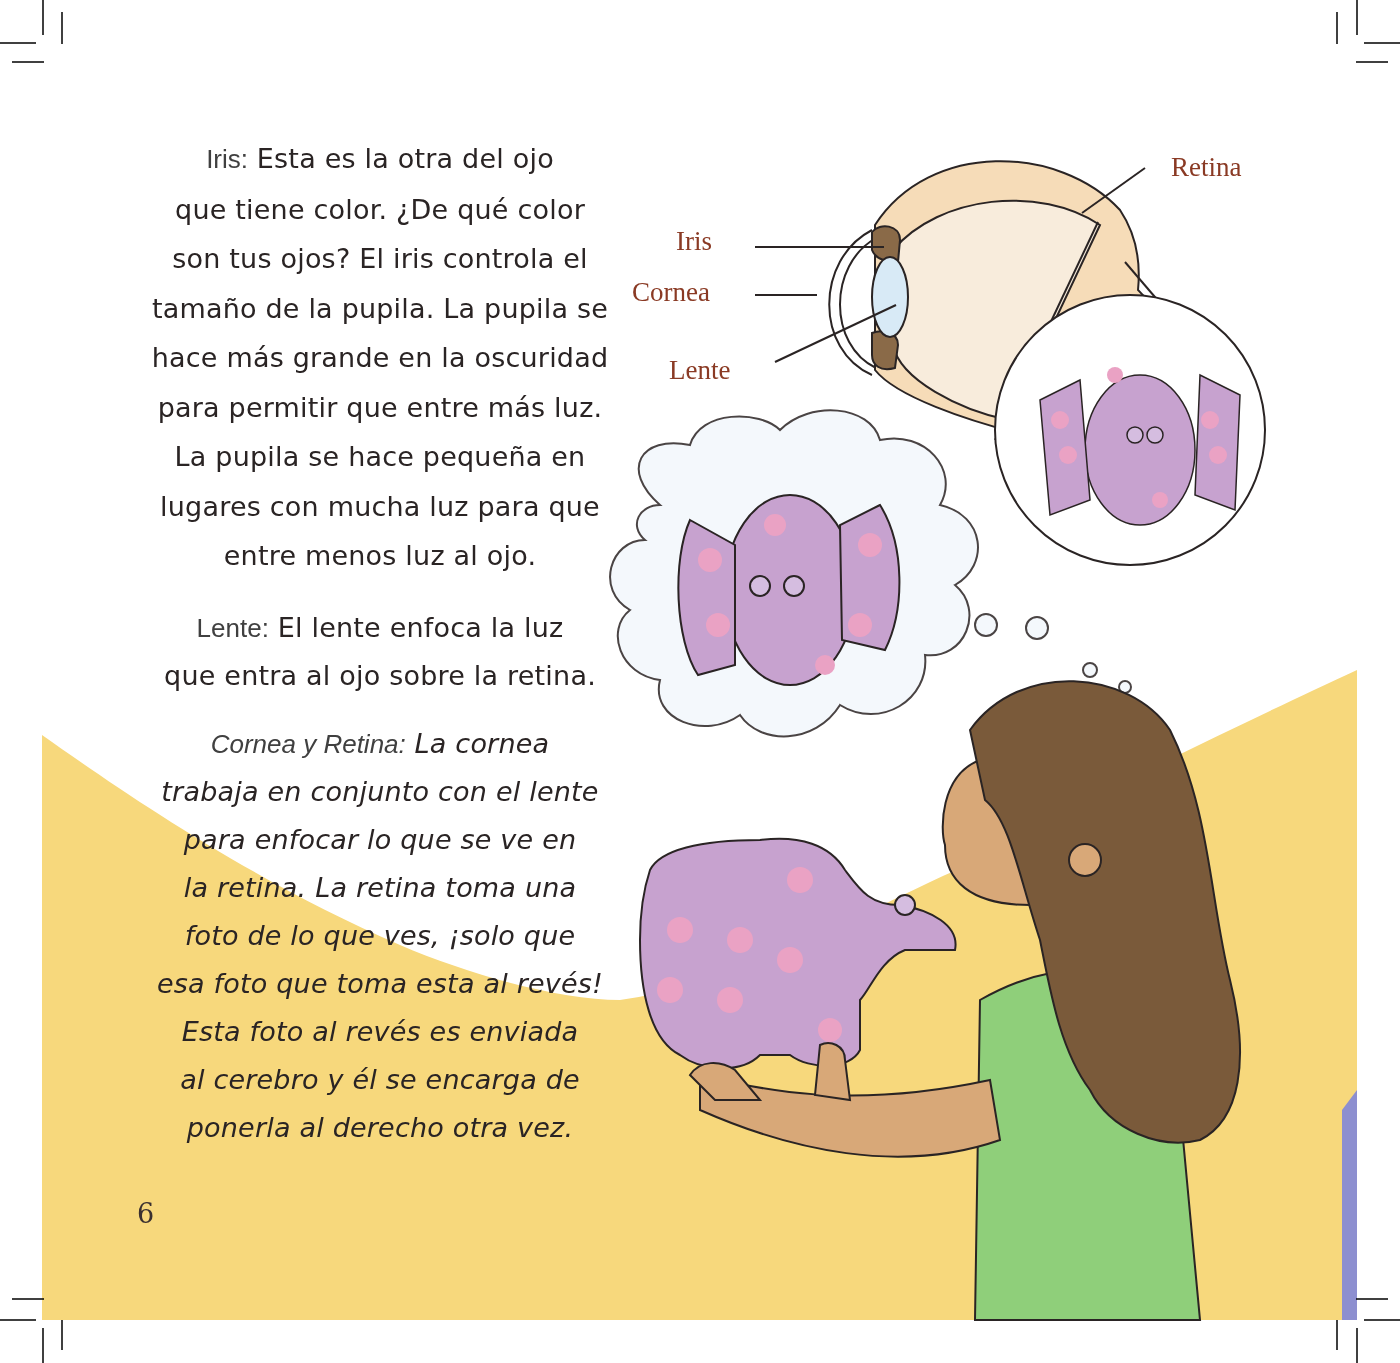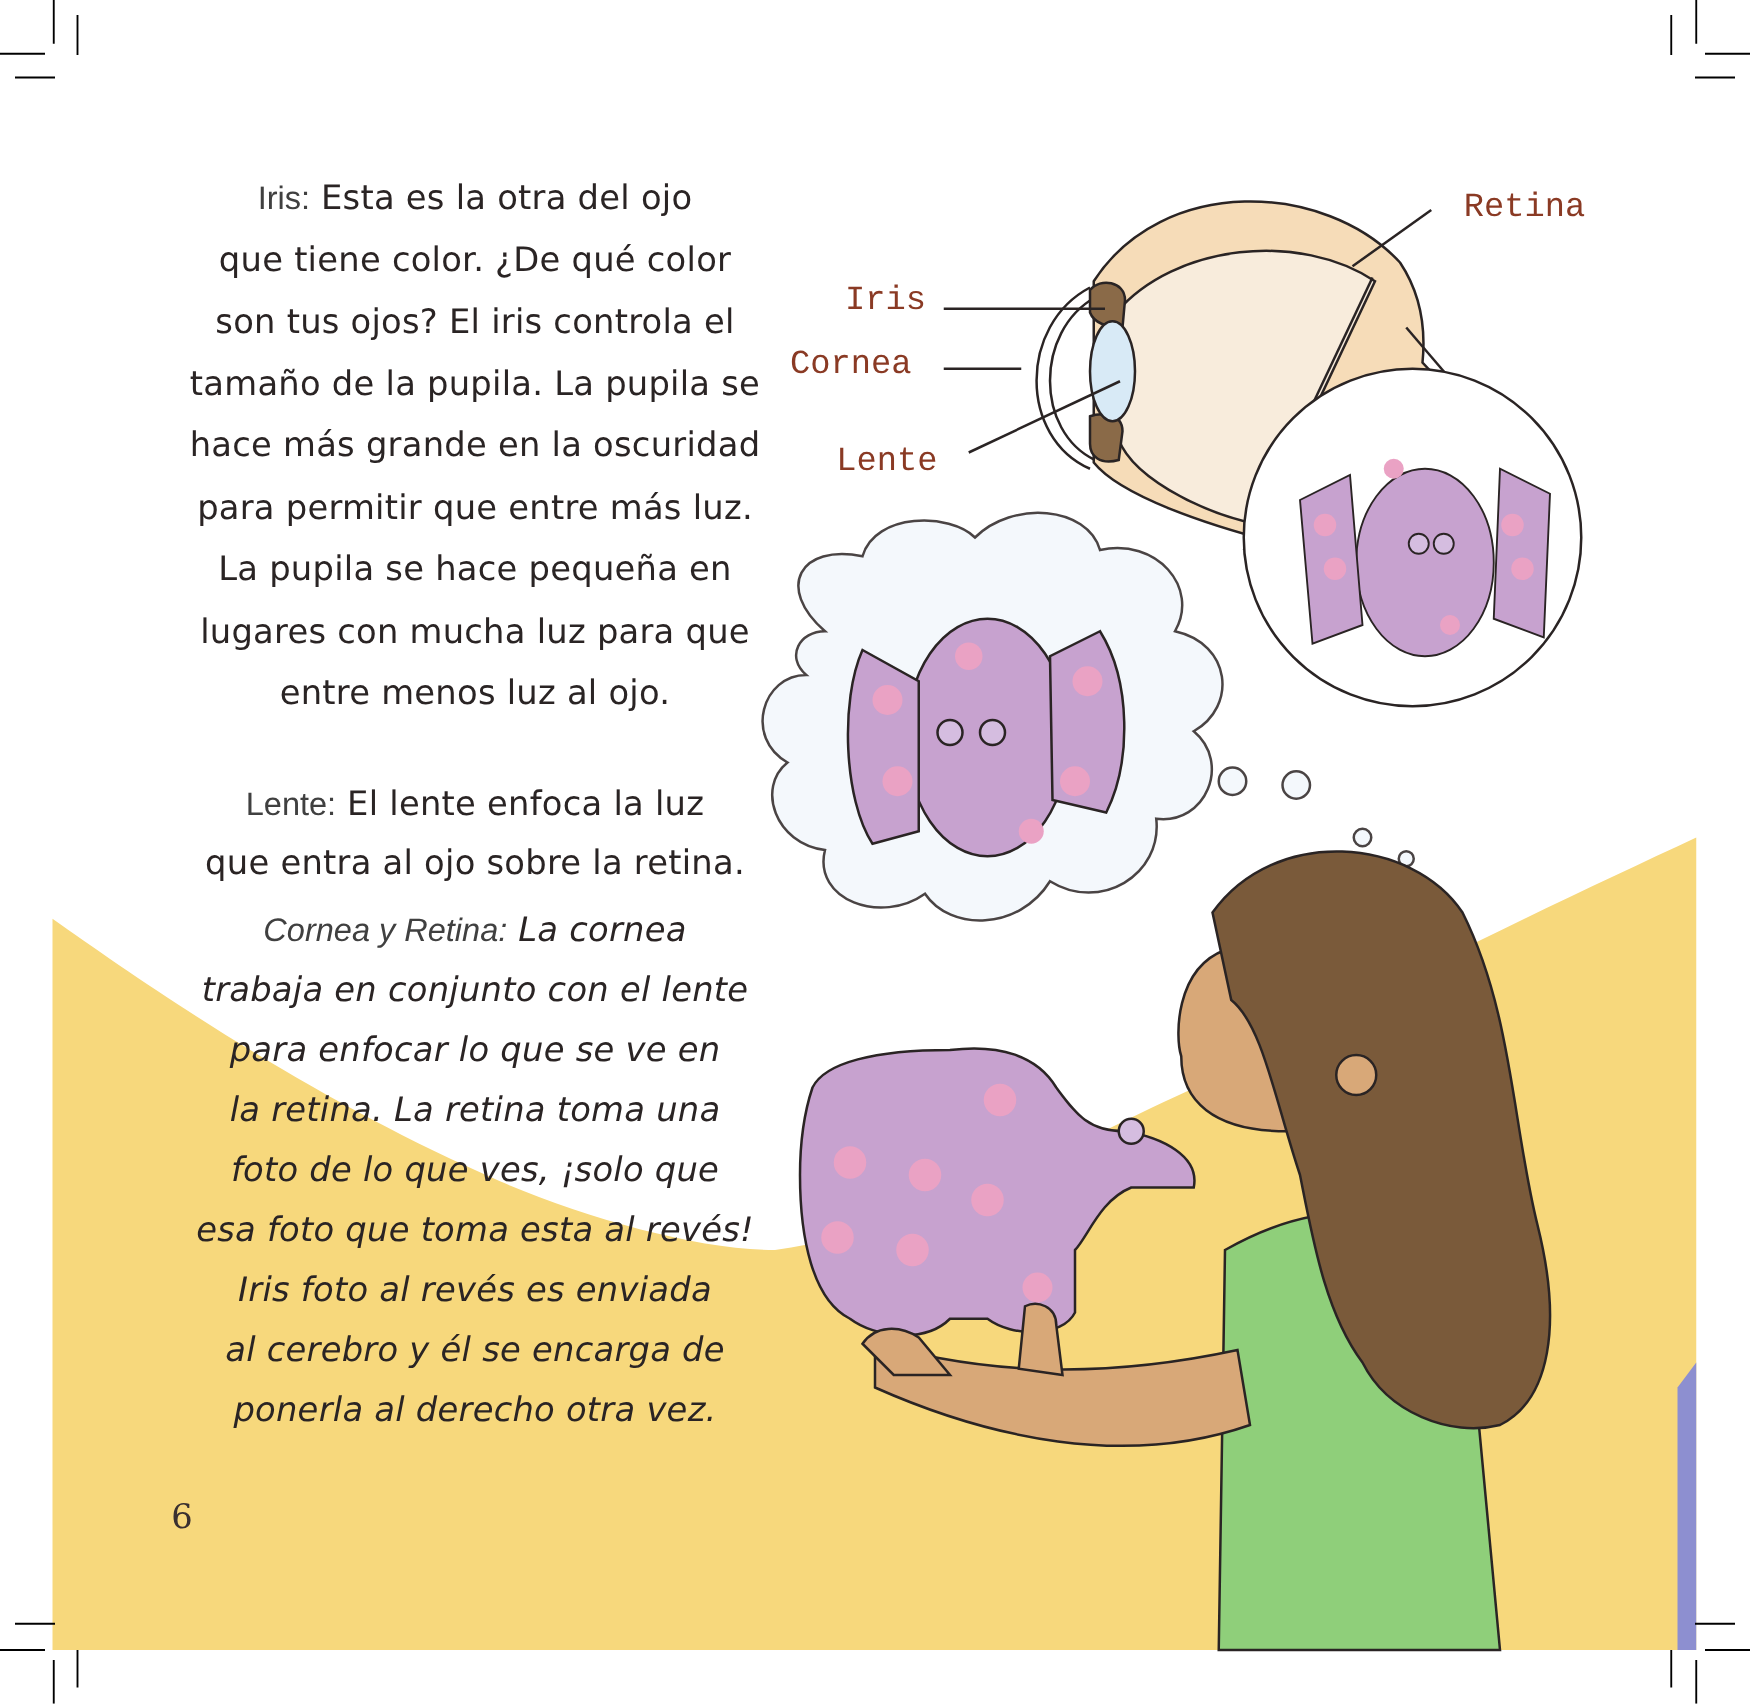--- a/index.html
+++ b/index.html
@@ -3,21 +3,21 @@
   <meta charset="utf-8">
   <style>
     html, body { margin: 0; padding: 0; background: #ffffff; }
     body { width: 1400px; height: 1363px; position: relative; overflow: hidden; font-family: "DejaVu Sans", sans-serif; }
     .page { position: absolute; left: 0; top: 0; width: 1400px; height: 1363px; }
     .bg-svg { position: absolute; left: 0; top: 0; width: 1400px; height: 1363px; }
     .text-column { position: absolute; left: 130px; width: 500px; text-align: center; color: #2a2424; font-size: 27px; letter-spacing: 0.2px; }
     .para { position: absolute; left: 0; width: 500px; line-height: 49.5px; }
     .para .line { display: block; white-space: nowrap; }
     .term { color: #404040; font-family: "Liberation Sans", sans-serif; font-size: 26px; letter-spacing: 0; }
-    .label { position: absolute; color: #8a3a24; font-family: Liberation Mono, monospace; font-size: 27px; }
+    .label { position: absolute; color: #8a3a24; font-family: Liberation Serif, serif; font-size: 27px; }
     .page-number { position: absolute; left: 137px; top: 1198px; font-family: "DejaVu Serif", serif; font-size: 27px; color: #3a3030; }
   </style>
 </head>
 <body>
 
 <div class="page">
 
   <svg class="bg-svg" viewBox="0 0 1400 1363" xmlns="http://www.w3.org/2000/svg">
 
     <path d="M42,735 C120,790 250,880 400,945 C470,975 560,1000 620,1000 C760,980 880,900 980,860 C1100,790 1250,720 1357,670 L1357,1320 L42,1320 Z" fill="#f7d87c"></path>
@@ -148,32 +148,32 @@
       <span class="line">que tiene color. ¿De qué color</span>
       <span class="line">son tus ojos? El iris controla el</span>
       <span class="line">tamaño de la pupila. La pupila se</span>
       <span class="line">hace más grande en la oscuridad</span>
       <span class="line">para permitir que entre más luz.</span>
       <span class="line">La pupila se hace pequeña en</span>
       <span class="line">lugares con mucha luz para que</span>
       <span class="line">entre menos luz al ojo.</span>
     </div>
 
-    <div class="para" style="top:604px; line-height:47px;margin-top:16px;">
+    <div class="para" style="top:604px; line-height:47px;">
       <span class="line"><span class="term">Lente:</span><span> El lente enfoca la luz</span></span>
       <span class="line">que entra al ojo sobre la retina.</span>
     </div>
 
     <div class="para" style="top:720px; line-height:48px;font-style:italic;">
       <span class="line"><span class="term">Cornea y Retina:</span><span> La cornea</span></span>
       <span class="line">trabaja en conjunto con el lente</span>
       <span class="line">para enfocar lo que se ve en</span>
       <span class="line">la retina. La retina toma una</span>
       <span class="line">foto de lo que ves, ¡solo que</span>
       <span class="line">esa foto que toma esta al revés!</span>
-      <span class="line">Iris foto al revés es enviada</span>
+      <span class="line">Esta foto al revés es enviada</span>
       <span class="line">al cerebro y él se encarga de</span>
       <span class="line">ponerla al derecho otra vez.</span>
     </div>
   </div>
 
   <div class="page-number">6</div>
 </div>
 
 </body></html>

